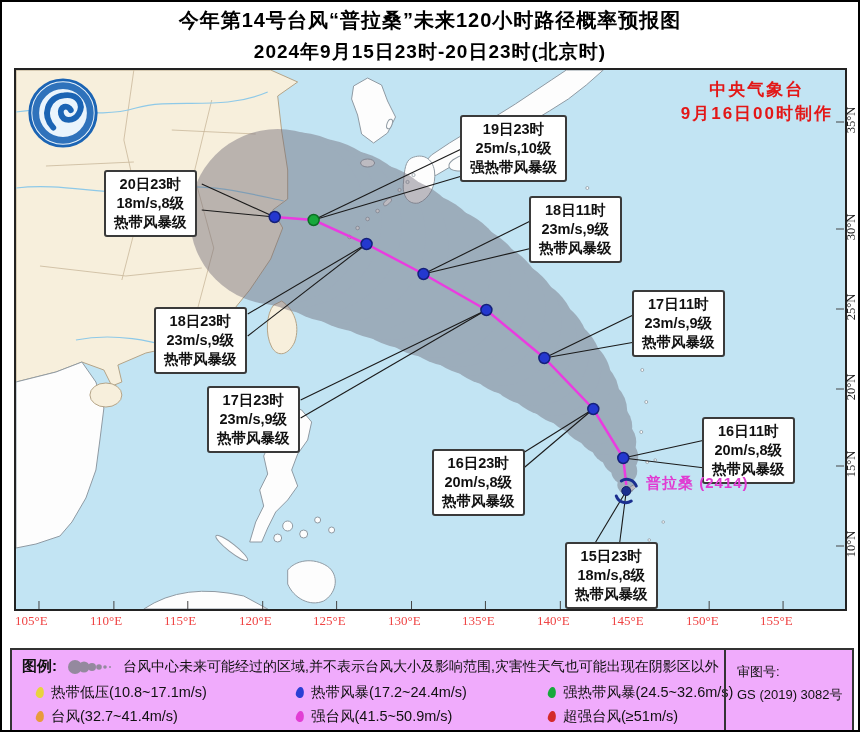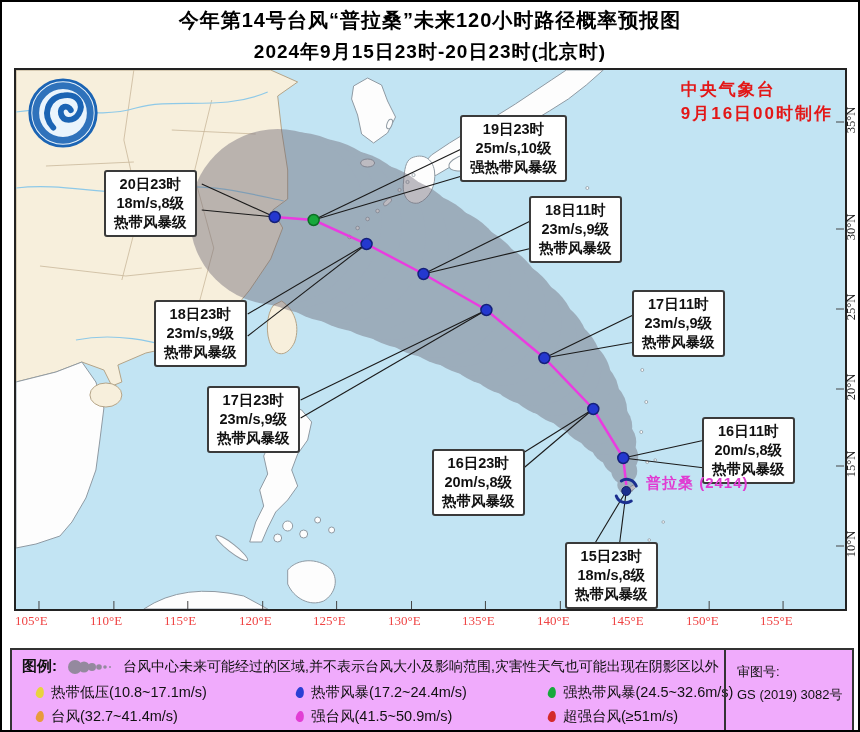--- a/index.html
+++ b/index.html
@@ -3,21 +3,21 @@
 <meta charset="utf-8">
 <style>
   html,body{margin:0;padding:0;background:#ffffff;font-family:"Liberation Sans","DejaVu Sans",sans-serif;}
   .page{position:relative;width:860px;height:732px;border:2px solid #000;box-sizing:border-box;background:#fff;overflow:hidden;}
   .title-block{position:absolute;top:5px;left:0;width:100%;text-align:center;color:#000;}
   .t1{font-size:20px;font-weight:bold;letter-spacing:1px;}
   .t2{font-size:19px;font-weight:bold;margin-top:5px;letter-spacing:1px;}
   .map{position:absolute;left:12px;top:66px;width:833px;height:543px;border:2px solid #222;box-sizing:border-box;background:#c2e4f3;}
   .map svg.geo{position:absolute;left:0;top:0;width:100%;height:100%;}
   .plabel{position:absolute;background:#fff;border:2px solid #3a3a3a;border-radius:3px;padding:3px 8px;font-size:14.5px;font-weight:bold;line-height:1.3;text-align:center;color:#111;white-space:nowrap;z-index:5;}
-  .maker{position:absolute;top:8px;right:12px;text-align:left;color:#e31717;font-weight:bold;font-size:17px;line-height:1.4;letter-spacing:2px;z-index:6;}
+  .maker{position:absolute;top:8px;right:12px;text-align:center;color:#e31717;font-weight:bold;font-size:17px;line-height:1.4;letter-spacing:2px;z-index:6;}
   .logo{position:absolute;top:4px;left:8px;width:78px;height:78px;z-index:6;}
   .storm-name{position:absolute;color:#e03cd2;font-weight:bold;font-size:15px;white-space:nowrap;z-index:6;letter-spacing:1px;}
   .lon-label{position:absolute;font-family:"Liberation Serif","DejaVu Serif",serif;font-size:13px;color:#ef4444;width:44px;text-align:left;}
   .lat-label{position:absolute;font-family:"Liberation Serif","DejaVu Serif",serif;font-size:12.5px;color:#222;width:40px;height:16px;text-align:center;transform:rotate(-90deg);}
   .legend{position:absolute;left:8px;top:646px;width:844px;height:84px;border:2px solid #333;box-sizing:border-box;background:#f0abfc;}
   .lg-row1{position:absolute;left:10px;top:7px;display:flex;align-items:center;font-size:14px;color:#111;white-space:nowrap;}
   .lg-head{font-weight:bold;font-size:15px;margin-right:9px;}
   .lg-cone{margin-right:7px;flex:0 0 auto;}
   #legend-items{position:absolute;left:24px;top:30px;display:grid;grid-template-columns:260px 252px auto;grid-auto-rows:24px;align-items:center;font-size:14.5px;color:#111;}
   .lg-item{display:flex;align-items:center;white-space:nowrap;}
@@ -210,21 +210,21 @@
         <div class="plabel" style="left: 88px; top: 100px;">
           <div>20日23时</div>
           <div>18m/s,8级</div>
           <div>热带风暴级</div>
         </div>
         <div class="plabel" style="left: 444px; top: 45px;">
           <div>19日23时</div>
           <div>25m/s,10级</div>
           <div>强热带风暴级</div>
         </div>
-        <div class="plabel" style="left: 138px; top: 230px;">
+        <div class="plabel" style="left: 138px; top: 237px;">
           <div>18日23时</div>
           <div>23m/s,9级</div>
           <div>热带风暴级</div>
         </div>
         <div class="plabel" style="left: 513px; top: 126px;">
           <div>18日11时</div>
           <div>23m/s,9级</div>
           <div>热带风暴级</div>
         </div>
         <div class="plabel" style="left: 191px; top: 316px;">

